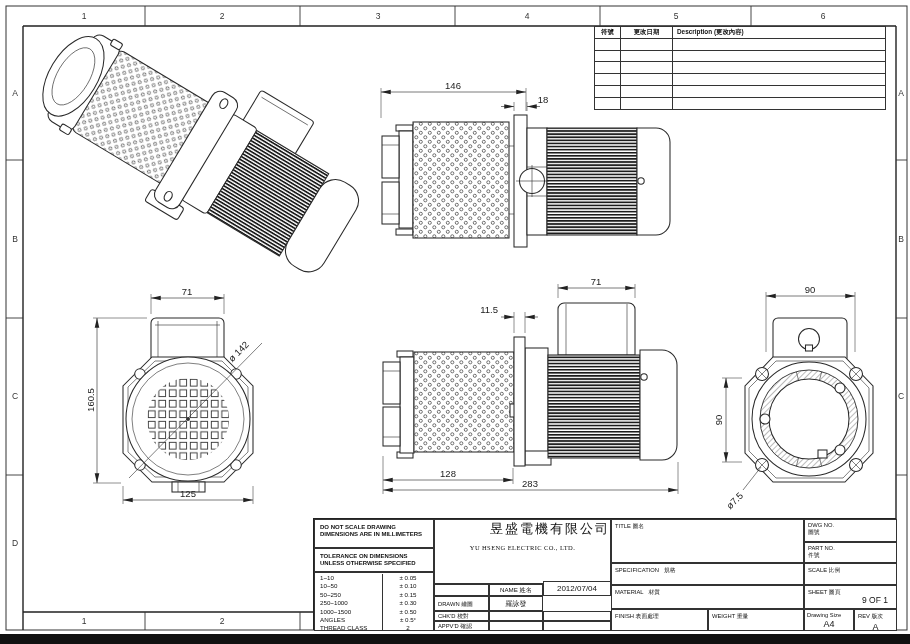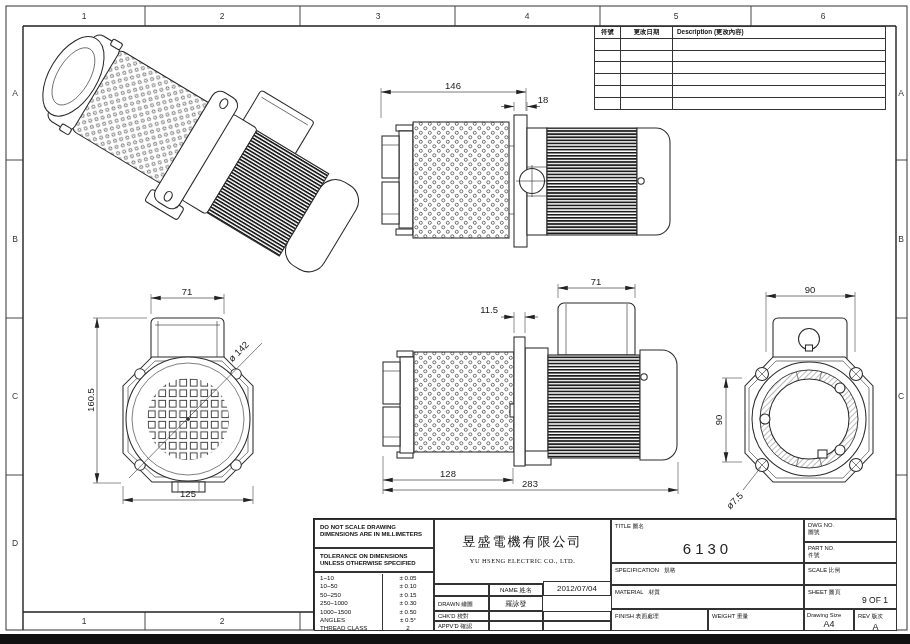--- a/index.html
+++ b/index.html
@@ -28,21 +28,21 @@
   .rc.hdr{font-weight:bold;}
   .rc.desc{justify-content:flex-start;padding-left:4px;}
   
   .tblock{position:absolute;left:313px;top:518px;width:583px;height:112px;background:#fff;
           border:1.2px solid #222;box-sizing:border-box;}
   .c{position:absolute;border:0.8px solid #333;box-sizing:border-box;overflow:hidden;background:#fff;}
   .bnote{font-size:6px;font-weight:bold;line-height:7.2px;padding:4px 0 0 5px;}
   .trow{display:flex;height:8.4px;font-size:6.2px;line-height:8.4px;}
   .trange{width:68px;padding-left:5px;border-right:0.8px solid #333;box-sizing:border-box;}
   .tval{flex:1;text-align:center;}
-  .companyzh{font-family:"Liberation Serif",serif;font-size:13px;letter-spacing:2px;text-align:center;margin-top:13px;}
+  .companyzh{font-family:"Liberation Serif",serif;font-size:13px;letter-spacing:2px;text-align:right;}
   .companyen{font-family:"Liberation Serif",serif;font-size:6.5px;letter-spacing:0.4px;text-align:center;margin-top:6px;}
   .lbl{display:block;font-size:5.8px;padding:2px 0 0 3px;white-space:nowrap;}
   .lbl2{display:block;font-size:5.8px;padding:0 0 0 3px;}
   .cell-center{display:flex;align-items:center;justify-content:center;font-size:6.2px;}
   .bigtitle{text-align:center;font-size:15px;letter-spacing:4px;color:#222;margin-top:9px;}
   .sheetval{position:absolute;right:8px;bottom:3px;font-size:8.5px;}
   .sizeval{text-align:center;font-size:9px;margin-top:1px;}
   .blackbar{position:absolute;left:0;top:634px;width:910px;height:10px;background:#111;}
 </style>
 </head>
@@ -336,21 +336,20 @@
   <div class="c cell-center" style="left:229px;top:62px;width:68px;height:15px;font-size:8px">2012/07/04</div>
   <div class="c" style="left:120px;top:92px;width:55px;height:10px;font-size:5.8px;line-height:9px;padding-left:3px">CHK'D 校對</div>
   <div class="c cell-center" style="left:175px;top:92px;width:54px;height:10px"></div>
   <div class="c cell-center" style="left:229px;top:92px;width:68px;height:10px"></div>
   <div class="c" style="left:120px;top:102px;width:55px;height:10px;font-size:5.8px;line-height:9px;padding-left:3px">APPV'D 確認</div>
   <div class="c cell-center" style="left:175px;top:102px;width:54px;height:10px"></div>
   <div class="c cell-center" style="left:229px;top:102px;width:68px;height:10px"></div>
 
   <div class="c" style="left:297px;top:0;width:193px;height:44px">
     <span class="lbl">TITLE 圖名</span>
-    <div class="bigtitle">6130</div>
   </div>
   <div class="c" style="left:490px;top:0;width:93px;height:23px">
     <span class="lbl">DWG NO.</span>
     <span class="lbl2">圖號</span>
   </div>
   <div class="c" style="left:490px;top:23px;width:93px;height:21px">
     <span class="lbl">PART NO.</span>
     <span class="lbl2">件號</span>
   </div>
   <div class="c" style="left:297px;top:44px;width:193px;height:22px">

